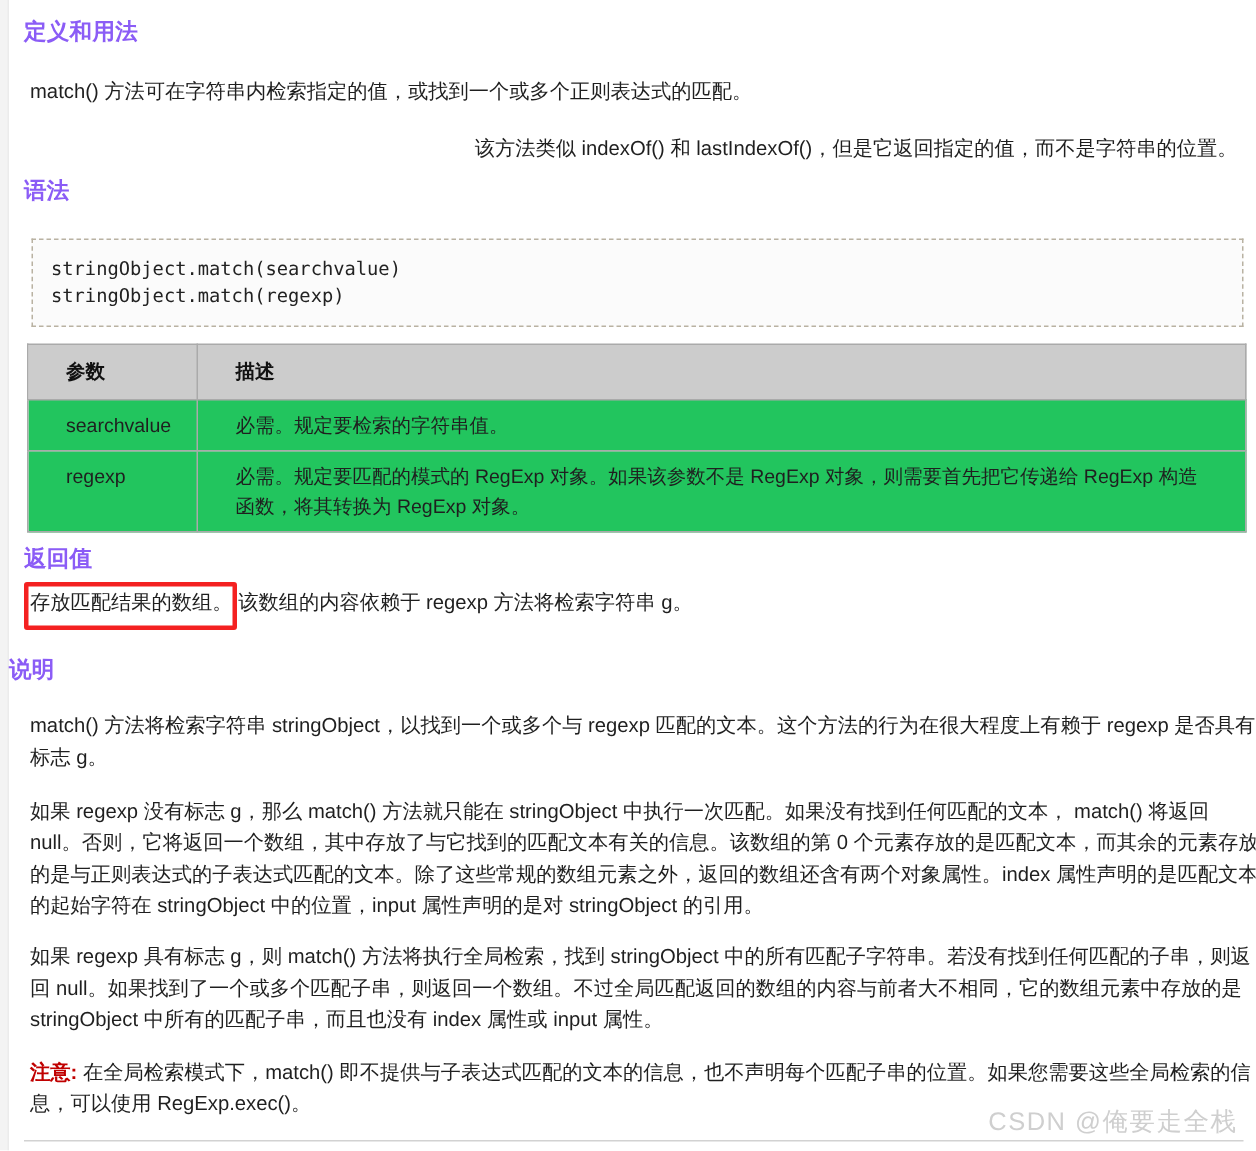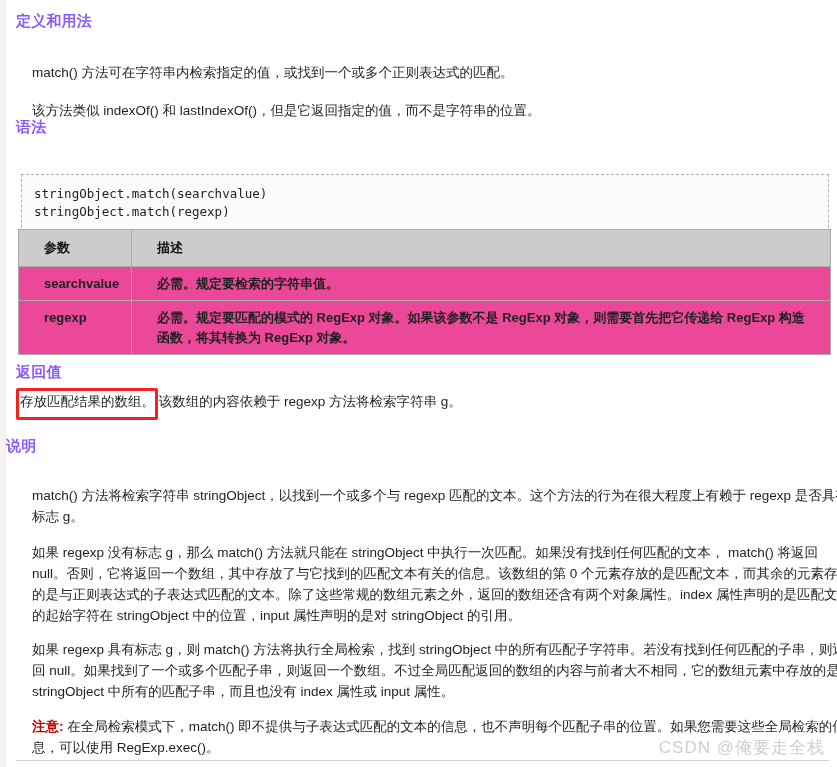--- a/index.html
+++ b/index.html
@@ -42,21 +42,21 @@
     font-size: 15px;
     font-weight: bold;
     color: #8b5cf6;
     margin: 0;
     letter-spacing: 0.2px;
   }
   p.para {
     font-size: 13.5px;
     line-height: 1.55;
     color: #1f1f1f;
-    margin: 16px;
+    margin: 4px;
   }
 
   
   .code-block {
     border: 1px dashed #b9b2a2;
     background: #fbfbfb;
     padding: 10px 12px 11px 12px;
     box-sizing: border-box;
     margin: 0;
   }
@@ -85,23 +85,23 @@
     line-height: 1.5;
   }
   table.param-table thead th {
     background: #cccccc;
     font-weight: bold;
     color: #111111;
     padding-top: 8px;
     padding-bottom: 8px;
   }
   table.param-table tbody td {
-    background: #ec4899;
+    background: #22c55e;
     color: #1f1f1f;
-    font-weight: bold;
+    font-weight: normal;
     margin-top: 36px;
   }
   table.param-table col.c1 { width: 113px; }
 
   
   .returns-line {
     position: relative;
     font-size: 13.5px;
     line-height: 1.55;
     color: #1f1f1f;
@@ -142,25 +142,25 @@
 <div id="page">
 
   <div class="left-gutter"></div>
 
   <div class="content">
 
     <h3 class="section-heading" style="position:absolute; left:16px; top:12px;">定义和用法</h3>
 
     <p class="para" style="position:absolute; left:16px; top:47px; width:805px;">match() 方法可在字符串内检索指定的值，或找到一个或多个正则表达式的匹配。</p>
 
-    <p class="para" style="position:absolute; left:16px; top:85px; width:805px;">该方法类似 indexOf() 和 lastIndexOf()，但是它返回指定的值，而不是字符串的位置。</p>
+    <p class="para" style="position:absolute; left:16px; top:85px; width:805px;text-align:right;">该方法类似 indexOf() 和 lastIndexOf()，但是它返回指定的值，而不是字符串的位置。</p>
 
     <h3 class="section-heading" style="position:absolute; left:16px; top:118px;">语法</h3>
 
-    <div class="code-block" style="position:absolute; left:21px; top:174px; width:808px; height:59px;">
+    <div class="code-block" style="position:absolute; left:21px; top:159px; width:808px; height:59px;">
       <pre>stringObject.match(searchvalue)
 stringObject.match(regexp)</pre>
     </div>
 
     <table class="param-table" style="position:absolute; left:18px; top:229px;">
       <colgroup>
           <col class="c1">
           <col>
         </colgroup>
       <thead>

